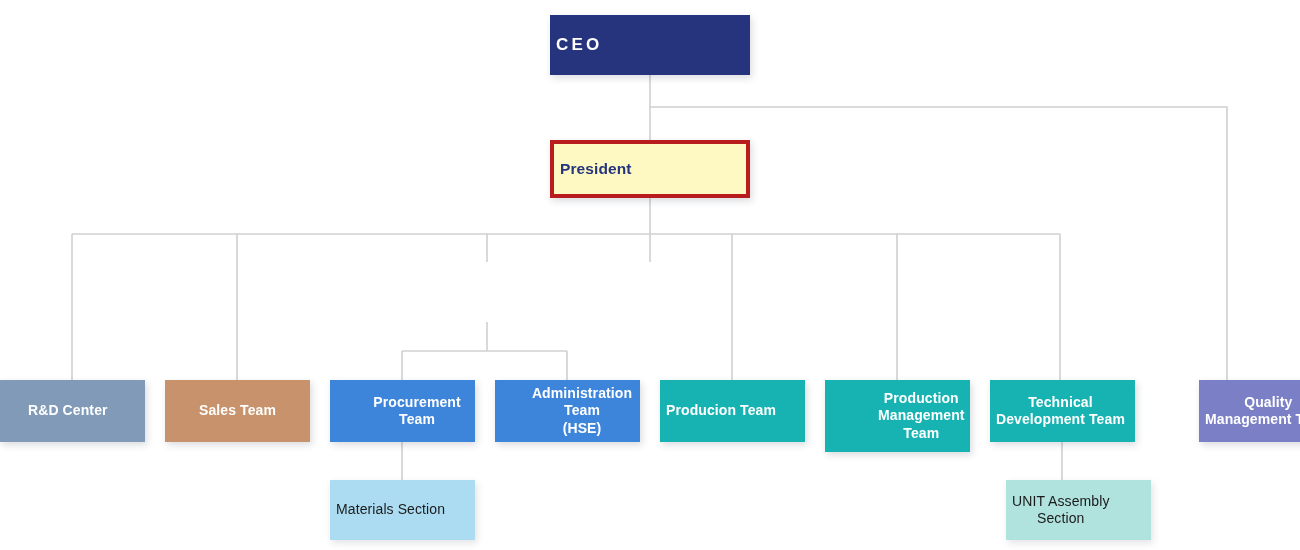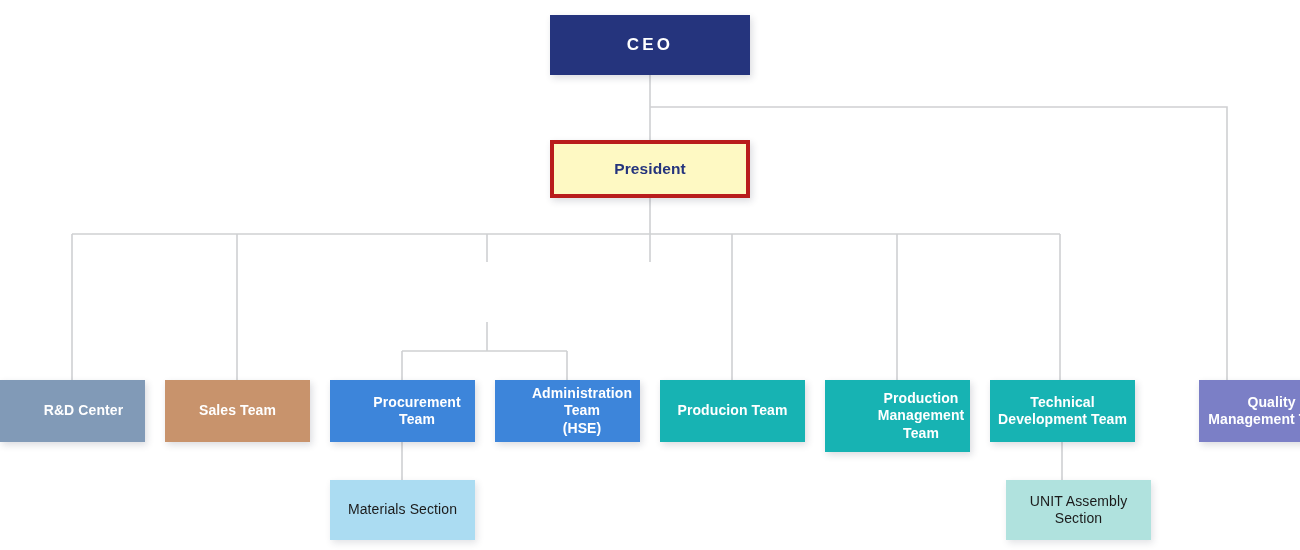--- a/index.html
+++ b/index.html
@@ -34,21 +34,20 @@
     stroke: #cfd0d2;
     stroke-width: 1.6;
     fill: none;
   }
   
   .node {
     position: absolute;
     box-sizing: border-box;
     display: flex;
     align-items: center;
-    justify-content: center;
     text-align: center;
     line-height: 1.25;
     letter-spacing: 0.1px;
     box-shadow: 2px 3px 7px rgba(30, 35, 60, 0.16);
   }
   .node-label {
     display: block;
     padding: 0 6px;
     white-space: pre-line;
   }
@@ -79,20 +78,21 @@
     color: #ffffff;
     font-size: 14px;
     font-weight: 600;
     padding-left: 22px;
   }
   .n-sales {
     background: #c8936c;
     color: #ffffff;
     font-size: 14px;
     font-weight: 600;
+    padding-left: 28px;
   }
   .n-procurement,
   .n-admin {
     background: #3d85da;
     color: #ffffff;
     font-size: 14px;
     font-weight: 600;
     padding-left: 29px;
   }
   .n-production,

